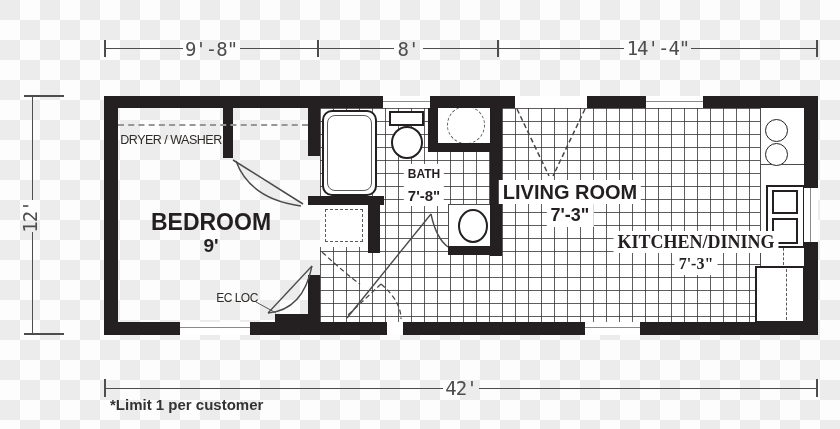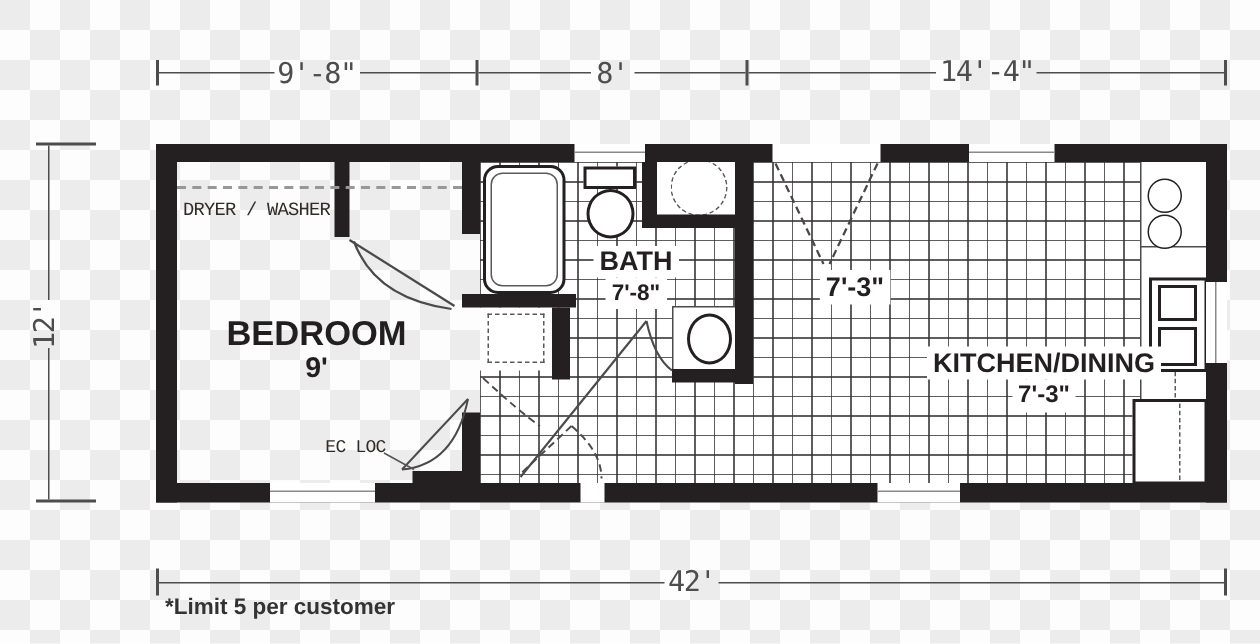--- a/index.html
+++ b/index.html
@@ -35,21 +35,21 @@
   .tick-v{position:absolute;width:2px;background:#4d4d4d;}
   .tick-h{position:absolute;height:2px;background:#4d4d4d;}
   .dimtext{
     position:absolute;color:#4d4d4d;
     font-family:"DejaVu Sans Mono",monospace;
     font-size:19px;letter-spacing:-1px;white-space:nowrap;
     transform:translateX(-50%);
   }
   .cadtext{
     position:absolute;color:#2e2b28;
-    font-family:Liberation Mono, monospace;
+    font-family:Liberation Sans, sans-serif;
     font-size:12.5px;letter-spacing:-0.5px;white-space:nowrap;
   }
   .roomlabel{position:absolute;transform:translateX(-50%);text-align:center;
     color:#231f20;font-weight:bold;white-space:nowrap;line-height:1;}
   .roomlabel span{display:inline-block;}
   .halo span{background:#fff;padding:1px 4px;}
   .footnote{position:absolute;color:#333;font-size:15px;font-weight:600;
     font-family:"Liberation Sans",sans-serif;white-space:nowrap;}
   svg.overlay{position:absolute;left:0;top:0;pointer-events:none;}
 </style>
@@ -135,29 +135,30 @@
   </svg>
 
   <div class="cadtext" style="left:118px;top:133px;width:106px;text-align:center;">DRYER / WASHER</div>
 
   <div class="roomlabel" style="left:211px;top:210px;">
     <div style="font-size:23px;line-height:24px;">BEDROOM</div>
     <div style="font-size:19px;line-height:24px;">9'</div>
   </div>
 
   <div class="roomlabel halo" style="left:424px;top:164px;">
-    <div style="font-size:18px;line-height:19px;"><span>BATH</span></div>
+    <div style="font-size:12px;line-height:19px;"><span>BATH</span></div>
     <div style="font-size:15px;line-height:19px;"><span>7'-8"</span></div>
   </div>
 
   <div class="roomlabel halo" style="left:570px;top:180px;">
+    <div style="font-size:20px;line-height:22px;"><span>LIVING ROOM</span></div>
     <div style="font-size:18px;line-height:21px;"><span>7'-3"</span></div>
   </div>
 
-  <div class="roomlabel halo" style="left:696px;top:231px;">
+  <div class="roomlabel halo" style="left:696px;top:231px;font-family:Liberation Serif, serif;">
     <div style="font-size:18px;line-height:20px;"><span>KITCHEN/DINING</span></div>
     <div style="font-size:16px;line-height:20px;"><span>7'-3"</span></div>
   </div>
 
   <div class="cadtext" style="left:237px;top:291px;transform:translateX(-50%);font-size:12px;">EC LOC</div>
 
   <div class="tick-v" style="left:104px;top:40px;height:17px;"></div>
   <div class="tick-v" style="left:317px;top:40px;height:17px;"></div>
   <div class="tick-v" style="left:497px;top:40px;height:17px;"></div>
   <div class="tick-v" style="left:816px;top:40px;height:17px;"></div>
@@ -176,15 +177,15 @@
   <div class="dimline-v" style="left:32px;top:97px;height:103px;"></div>
   <div class="dimline-v" style="left:32px;top:232px;height:101px;"></div>
   <div class="dimtext" style="left:30px;top:217px;transform:translate(-50%,-50%) rotate(-90deg);">12'</div>
 
   <div class="tick-v" style="left:104px;top:379px;height:18px;"></div>
   <div class="tick-v" style="left:816px;top:379px;height:18px;"></div>
   <div class="dimline" style="left:106px;top:388px;width:337px;"></div>
   <div class="dimline" style="left:479px;top:388px;width:337px;"></div>
   <div class="dimtext" style="left:461px;top:377px;">42'</div>
 
-  <div class="footnote" style="left:110px;top:396px;">*Limit 5 per customer</div>
+  <div class="footnote" style="left:110px;top:396px;">*Limit 1 per customer</div>
 
 </div>
 
 </body></html>

